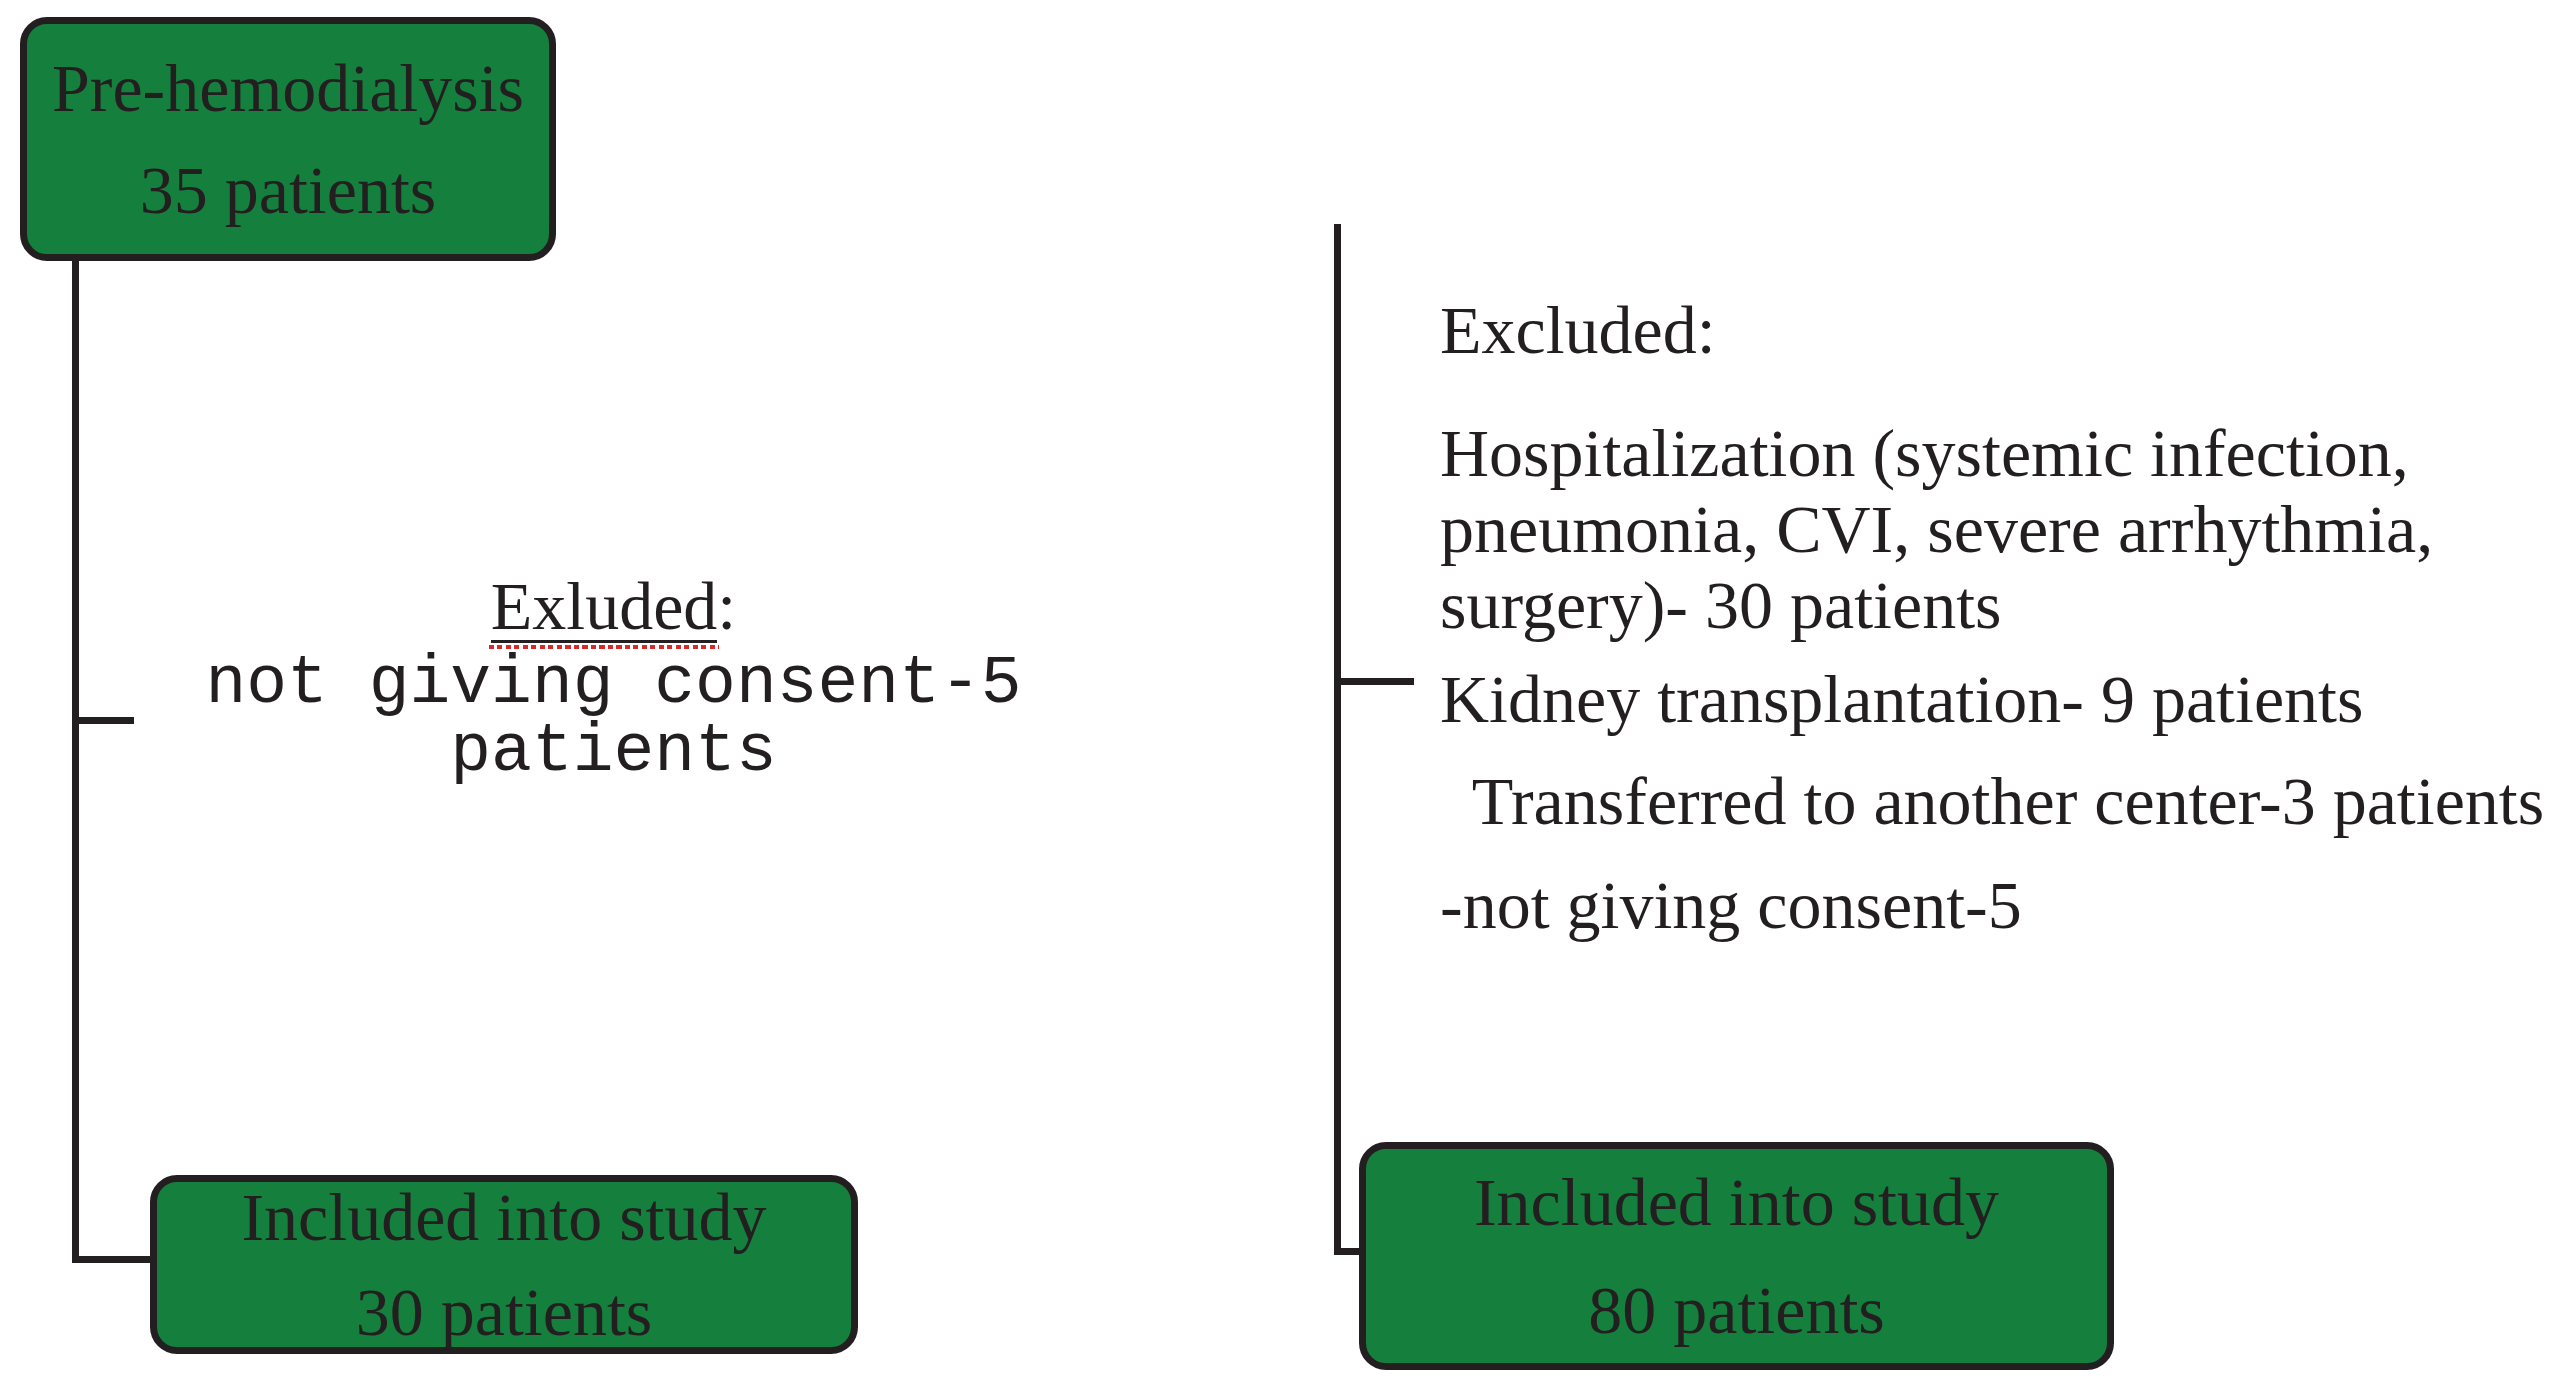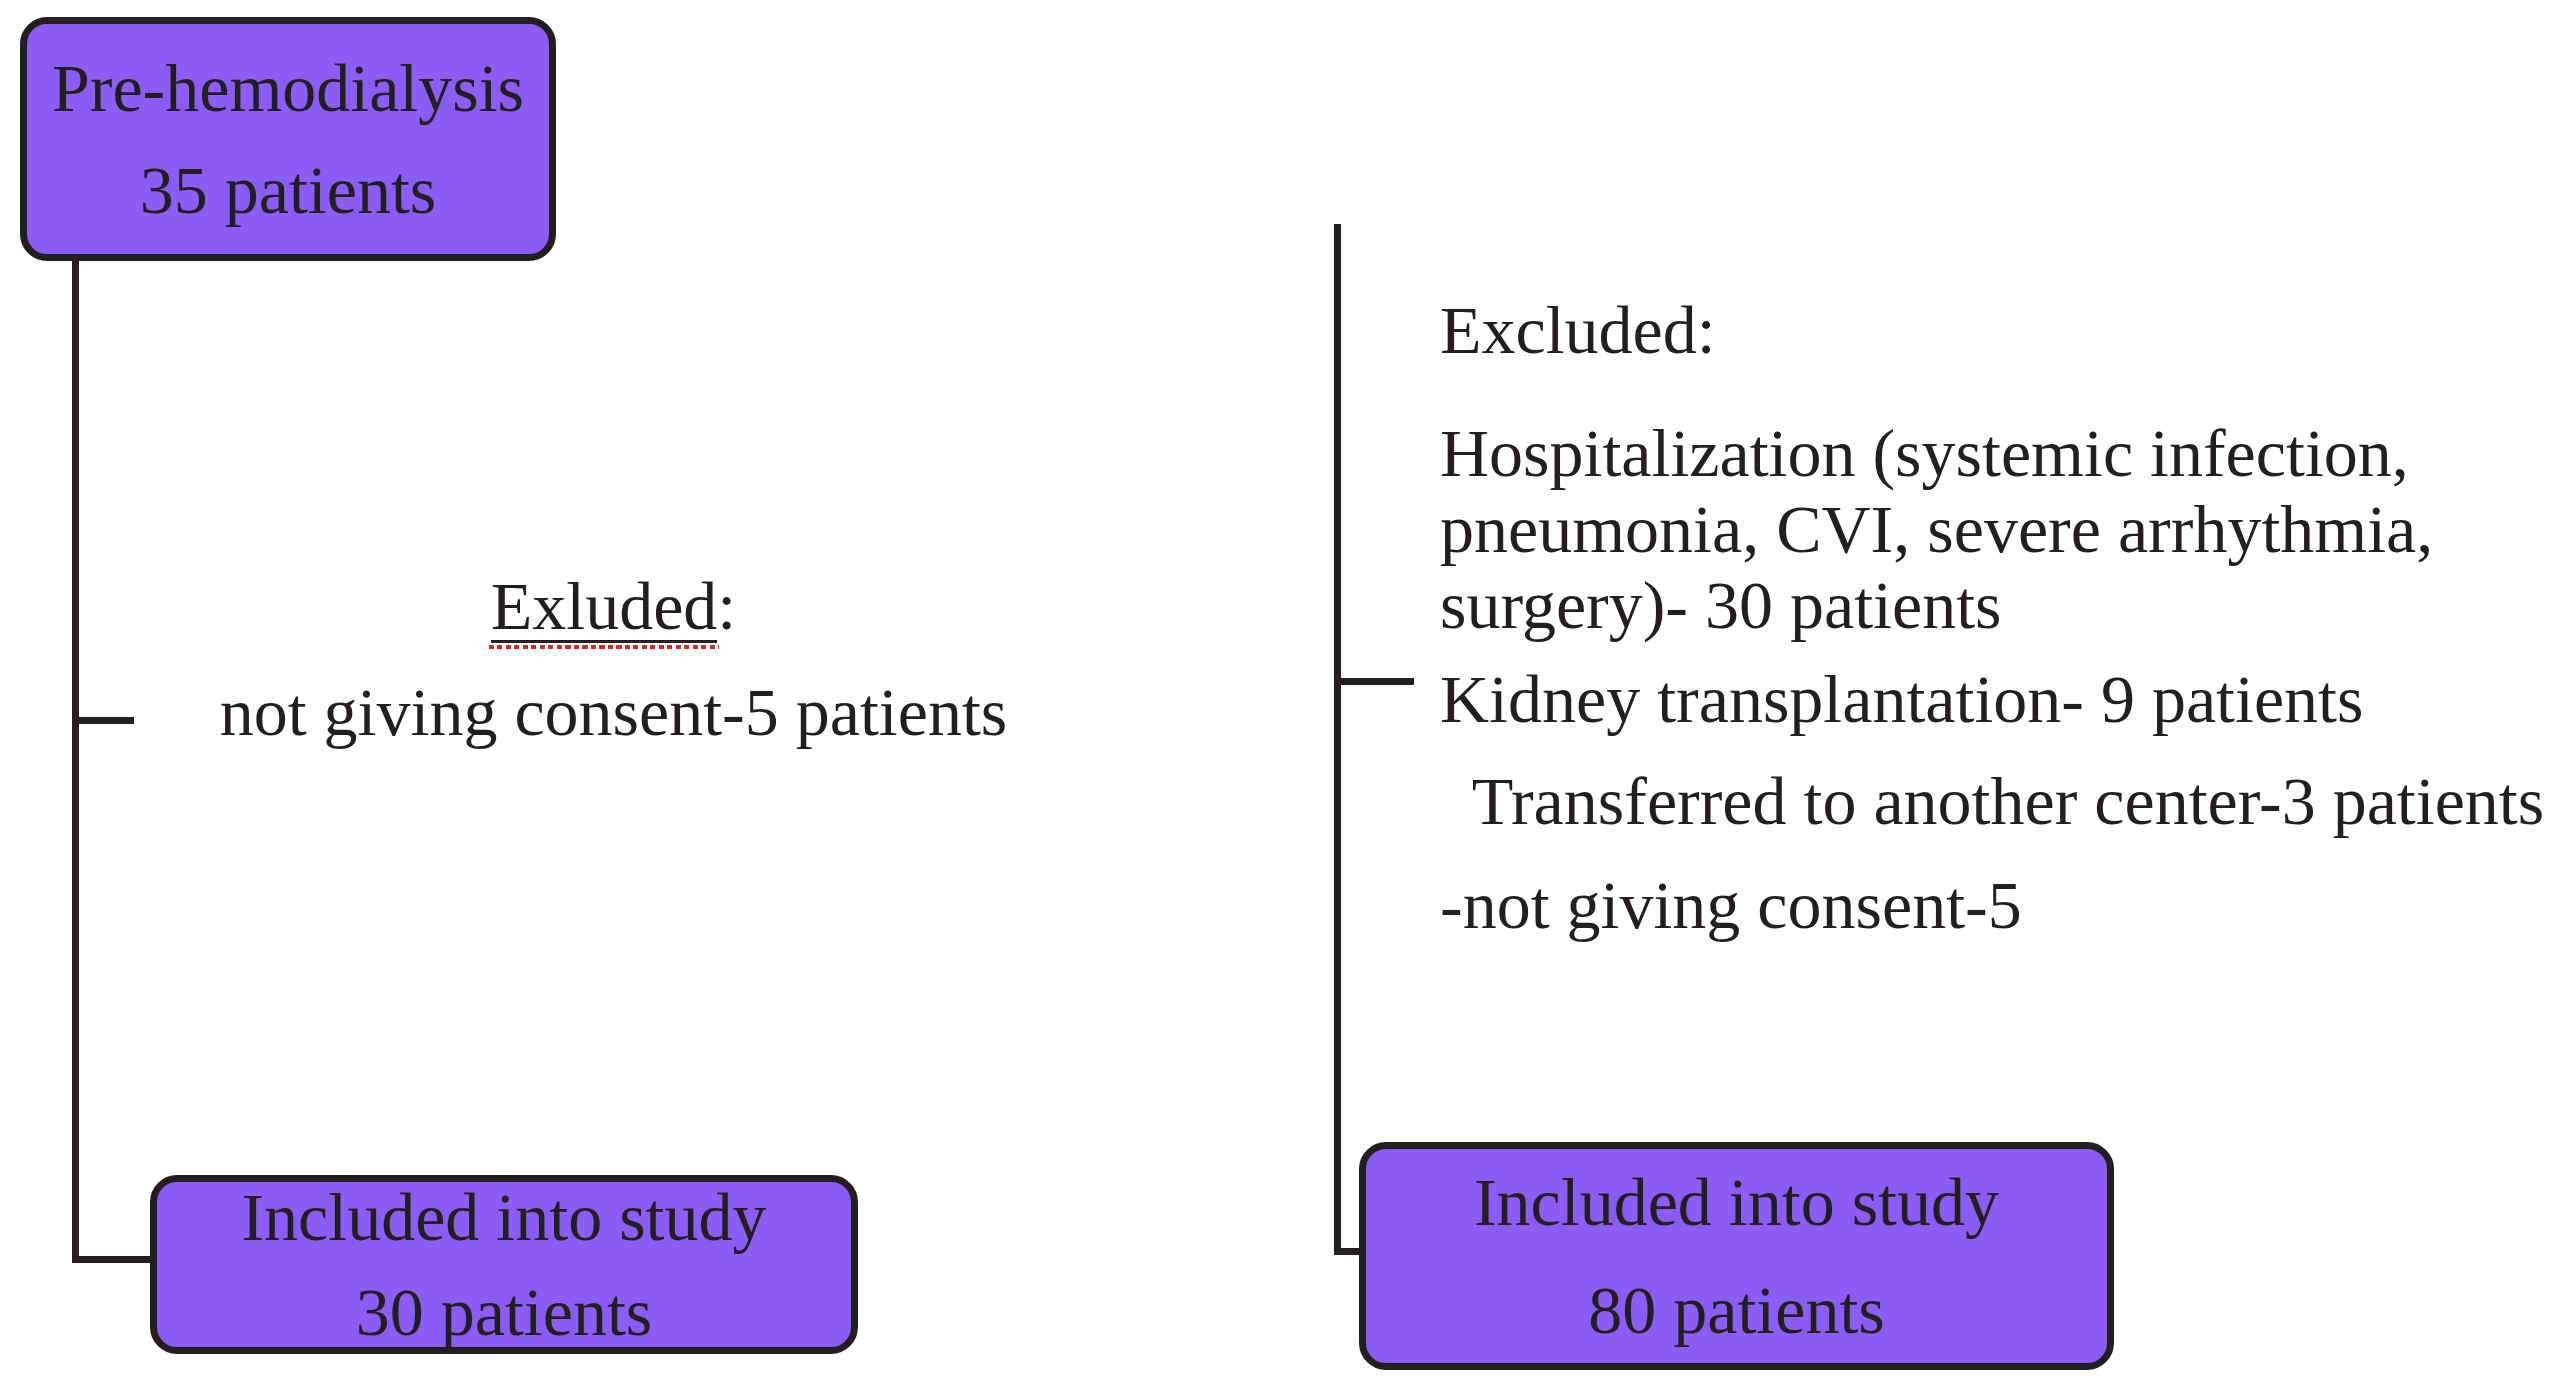--- a/index.html
+++ b/index.html
@@ -14,21 +14,21 @@
     font-family:"Liberation Serif","DejaVu Serif",serif;
     color:var(--ink);
     font-size:68px;
     line-height:1.1;
   }
   
   .node{
     position:absolute;
     border:7px solid var(--ink);
     border-radius:27px;
-    background:#8b5cf6;
+    background:#15803d;
     display:flex;
     flex-direction:column;
     align-items:center;
     justify-content:center;
     text-align:center;
     box-sizing:border-box;
   }
   .node .bline{white-space:nowrap;line-height:1;}
   #box-pre{left:20px;top:17px;width:536px;height:244px;gap:34px;}
   #box-hemo{left:1270px;top:17px;width:642px;height:209px;gap:37px;}
@@ -46,21 +46,21 @@
   #branch-right{left:1334px;top:224px;width:21px;height:1024px;}
 
   
   .tick{position:absolute;height:7px;background:var(--ink);}
   #tick-left{left:74px;top:717px;width:60px;}
   #tick-right{left:1337px;top:678px;width:77px;}
 
   
   .ltext{position:absolute;left:99px;width:1029px;text-align:center;line-height:1;}
   #lx-heading{top:572px;}
-  #lx-item{top:678px;}
+  #lx-item{top:650px;font-family:Liberation Mono, monospace;}
   .misspell{
     display:inline-block;
     line-height:1;
     border-bottom:3.5px solid var(--ink);
     position:relative;
   }
   .misspell::after{
     content:"";
     position:absolute;
     left:-2.1px;right:-2.1px;bottom:-8.5px;height:3.5px;

